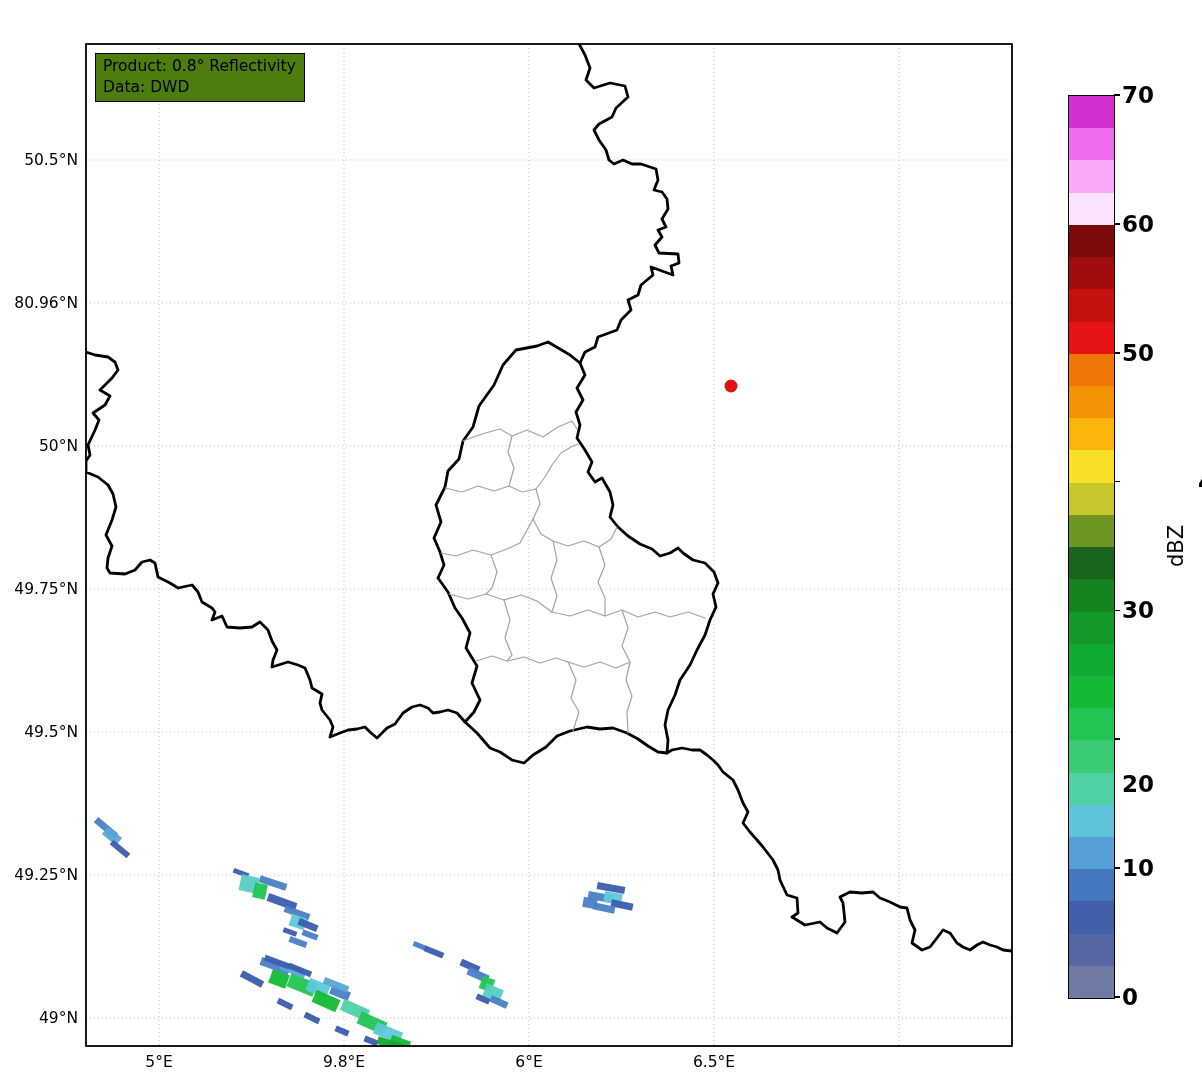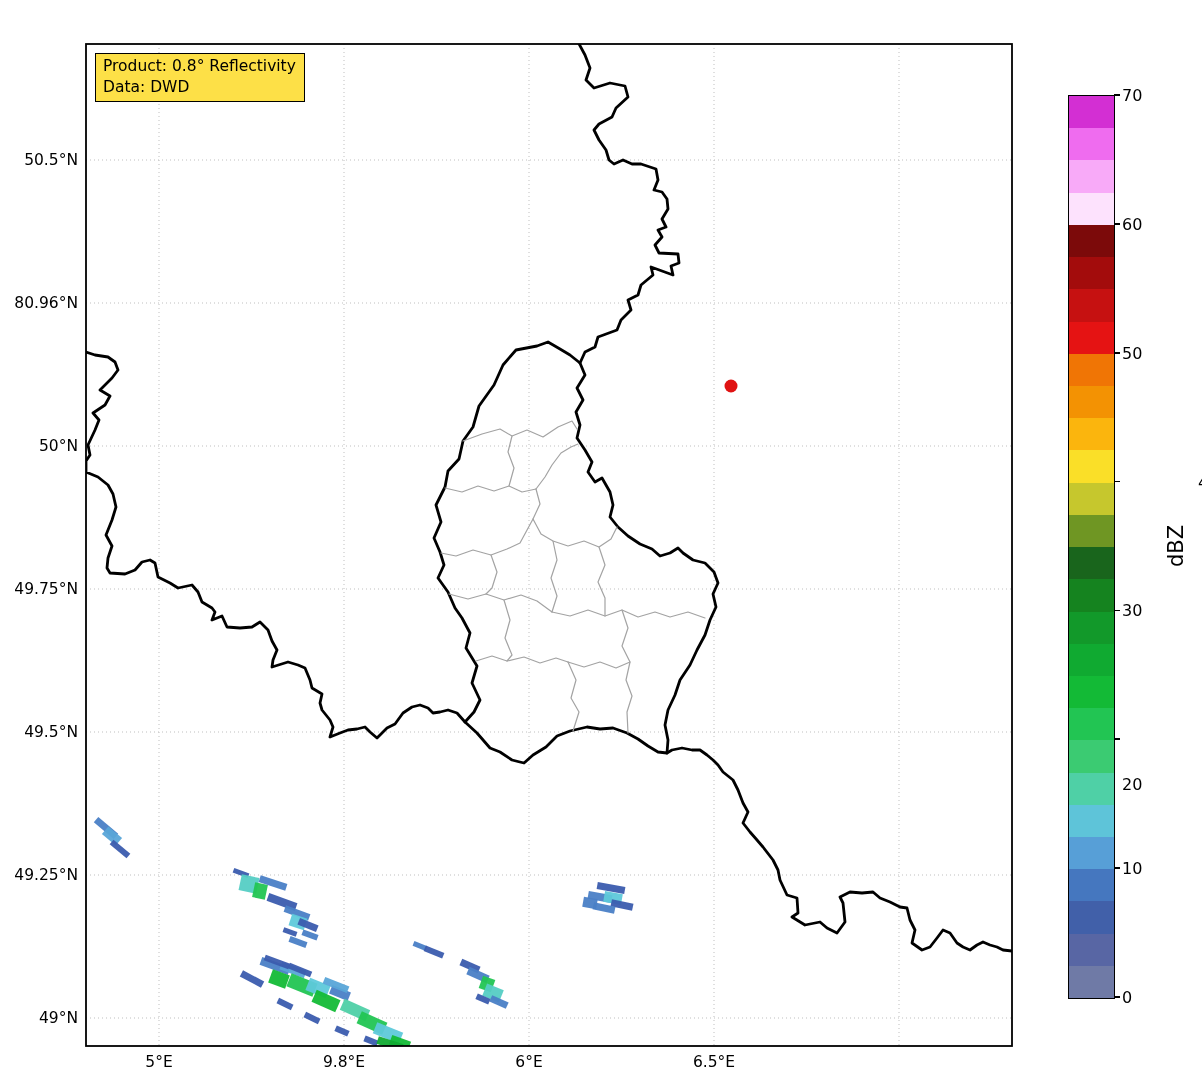--- a/index.html
+++ b/index.html
@@ -5,28 +5,28 @@
   html,body{margin:0;padding:0;background:#fff;}
   #figure{position:relative;width:1202px;height:1081px;background:#fff;
           font-family:"DejaVu Sans","Liberation Sans",sans-serif;color:#000;overflow:hidden;}
   #mapsvg{position:absolute;left:0;top:0;}
   .grid{stroke:#bfbfbf;stroke-width:1;stroke-dasharray:1 3;fill:none;}
   .nat-border{fill:none;stroke:#000;stroke-width:2.8;stroke-linejoin:round;stroke-linecap:round;}
   .canton{fill:none;stroke:#a3a3a3;stroke-width:1.2;stroke-linejoin:round;stroke-linecap:round;}
   #frame{fill:none;stroke:#000;stroke-width:1.8;}
   #title{position:absolute;left:86px;top:7px;width:927px;text-align:center;
          font-size:27px;line-height:32px;white-space:nowrap;}
-  #annot{position:absolute;left:95px;top:53px;background:#fde047;border:1.3px solid #000;
+  #annot{position:absolute;left:95px;top:53px;background:#4d7c0f;border:1.3px solid #000;
          padding:2px 8px 3px 7px;font-size:15.5px;line-height:21px;white-space:nowrap;}
   .xticklabel{position:absolute;transform:translateX(-50%);font-size:15.5px;top:1053px;white-space:nowrap;}
   .yticklabel{position:absolute;right:1124px;transform:translateY(-50%);font-size:15.5px;white-space:nowrap;}
   #colorbar{position:absolute;border:1.3px solid #000;display:flex;flex-direction:column;}
   .cbseg{width:100%;flex:1 1 auto;}
   .cbtick{position:absolute;background:#000;width:6px;height:1.6px;}
-  .cbticklabel{position:absolute;transform:translateY(-50%);font-size:16px;white-space:nowrap;}
+  .cbticklabel{position:absolute;transform:translateY(-50%);font-size:23px;white-space:nowrap;font-weight:bold;}
   #cbunit{position:absolute;transform:translate(-50%,-50%) rotate(-90deg);font-size:21px;white-space:nowrap;}
 </style>
 </head>
 <body>
 
 <div id="figure">
 
   <svg id="mapsvg" width="1202" height="1081" viewBox="0 0 1202 1081">
     <defs>
       <clipPath id="plotclip">

